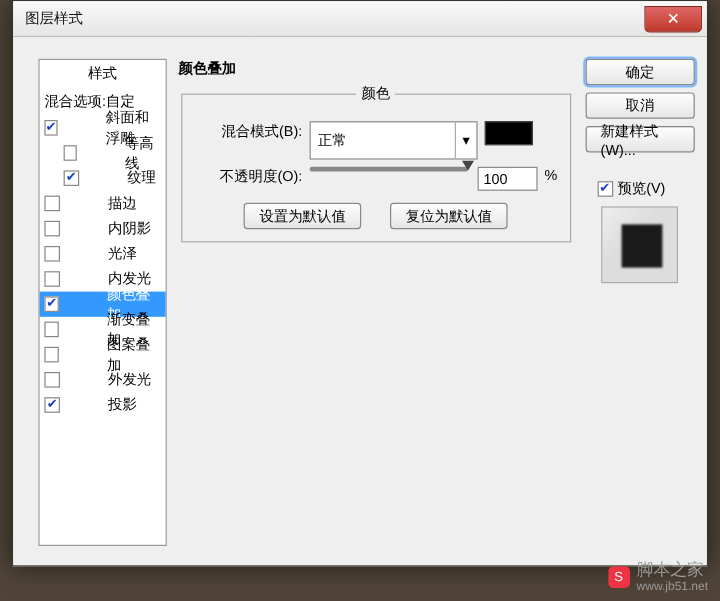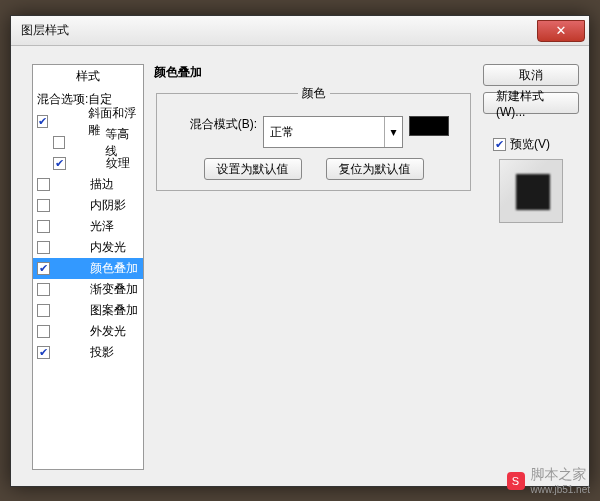--- a/index.html
+++ b/index.html
@@ -7,21 +7,21 @@
     margin: 0;
     font-family: "Microsoft YaHei", "SimSun", Arial, sans-serif;
     font-size: 12px;
     background: #504438;
     width: 600px;
     height: 501px;
     overflow: hidden;
   }
   .frame {
     position: absolute;
-    left: 10px; top: 15px;
+    left: 10px; top: 0;
     width: 580px;
     background: #fef9c3;
     border: 1px solid #333;
     box-shadow: 0 0 20px rgba(0,0,0,0.6);
   }
   .titlebar {
     display: flex;
     align-items: center;
     height: 30px;
     background: linear-gradient(to bottom, #f9f9f9, #e5e5e5);
@@ -295,29 +295,38 @@
 
         <div class="row">
           <div class="row-label">混合模式(B):</div>
           <div class="dropdown">
             <span class="dd-text">正常</span>
             <span class="dd-arrow">▾</span>
           </div>
           <div class="swatch" title="#000000" style="background: rgb(0, 0, 0);"></div>
         </div>
 
+        <div class="row">
+          <div class="row-label">不透明度(O):</div>
+          <div class="slider-track">
+            <div class="slider-thumb" id="opacity-thumb" style="left: calc(100% - 5px);"></div>
+          </div>
+          <div class="num-input">100</div>
+          <span style="margin-left:6px">%</span>
+        </div>
 
         <div class="btnrow">
           <div class="winbtn">设置为默认值</div>
           <div class="winbtn">复位为默认值</div>
         </div>
       </fieldset>
     </div>
 
     <div class="rightcol">
+      <div class="winbtn default">确定</div>
       <div class="winbtn">取消</div>
       <div class="winbtn">新建样式(W)...</div>
       <div class="preview-area">
         <div class="preview-chk">
           <span class="chk checked" id="preview-chk"></span>
           <span>预览(V)</span>
         </div>
         <div class="preview-thumb"></div>
       </div>
     </div>

